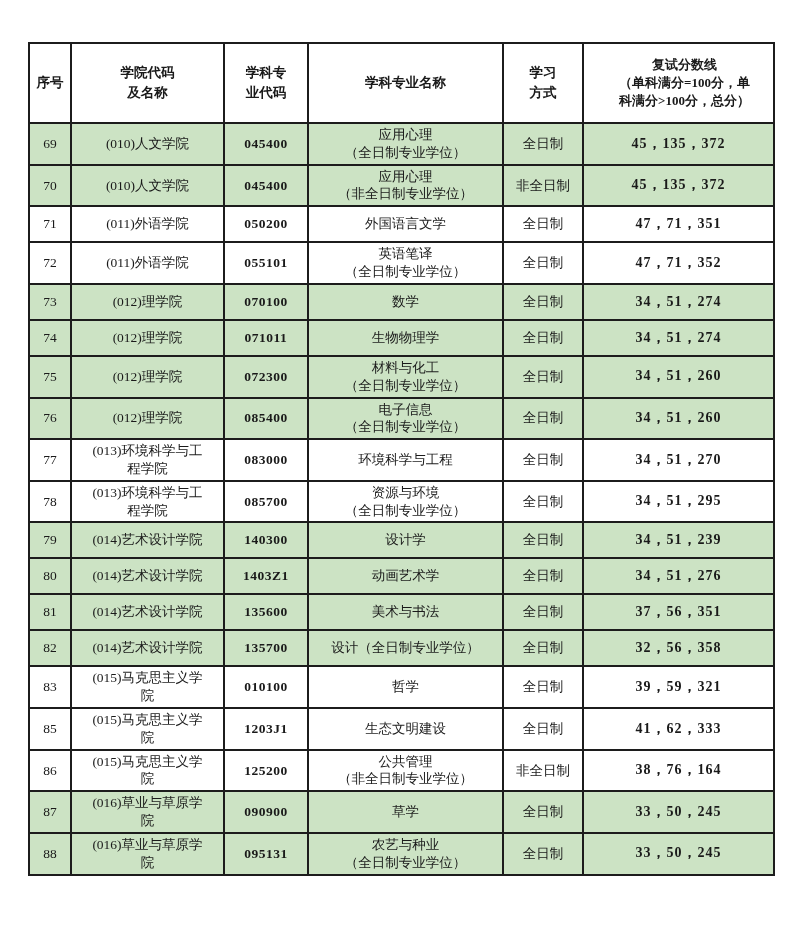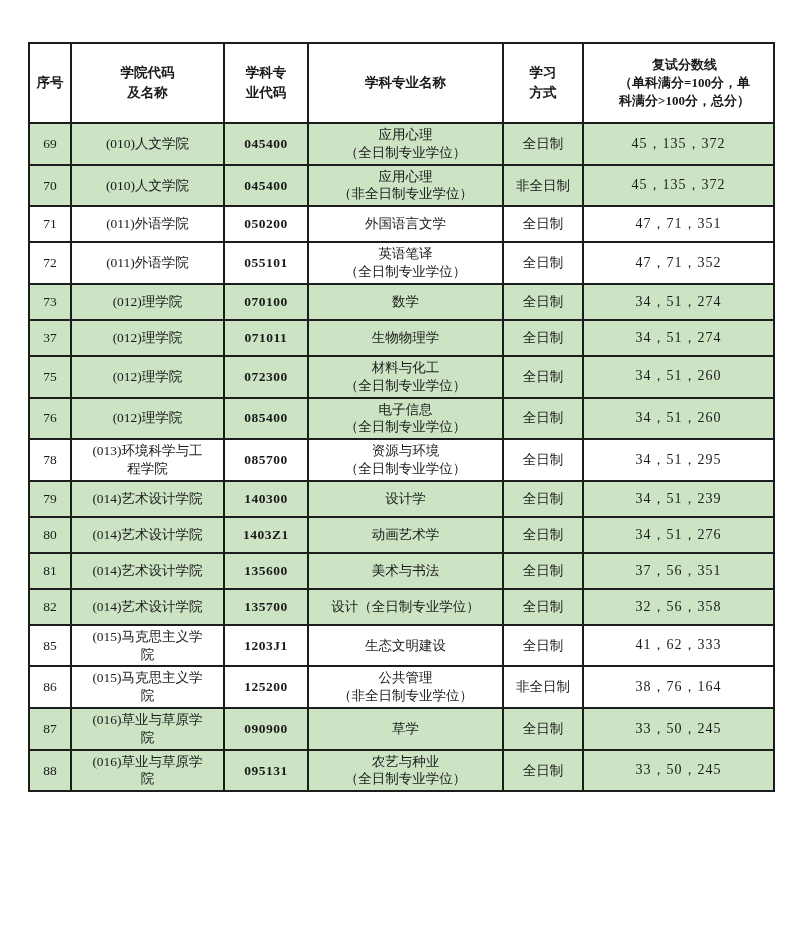--- a/index.html
+++ b/index.html
@@ -52,21 +52,21 @@
   .score-table td {
     font-size: 13.5px;
     line-height: 1.32;
     height: 30px;
     background: #ffffff;
   }
   .score-table tr.hl td {
     background: var(--hl, #cce3c4);
   }
   .score-table td.score {
-    font-weight: normal;
+    font-weight: bold;
     font-size: 14px;
     letter-spacing: 1px;
   }
   .score-table td.code {
     letter-spacing: 0.5px;
     font-weight: bold;
   }
 </style>
 </head>
 <body>
@@ -134,21 +134,21 @@
         </tr>
         <tr class="hl">
           <td>73</td>
           <td>(012)理学院</td>
           <td class="code">070100</td>
           <td>数学</td>
           <td>全日制</td>
           <td class="score">34，51，274</td>
         </tr>
         <tr class="hl">
-          <td>37</td>
+          <td>74</td>
           <td>(012)理学院</td>
           <td class="code">071011</td>
           <td>生物物理学</td>
           <td>全日制</td>
           <td class="score">34，51，274</td>
         </tr>
         <tr class="hl">
           <td>75</td>
           <td>(012)理学院</td>
           <td class="code">072300</td>
@@ -158,20 +158,29 @@
           <td class="score">34，51，260</td>
         </tr>
         <tr class="hl">
           <td>76</td>
           <td>(012)理学院</td>
           <td class="code">085400</td>
           <td>电子信息
 （全日制专业学位）</td>
           <td>全日制</td>
           <td class="score">34，51，260</td>
+        </tr>
+        <tr>
+          <td>77</td>
+          <td>(013)环境科学与工
+程学院</td>
+          <td class="code">083000</td>
+          <td>环境科学与工程</td>
+          <td>全日制</td>
+          <td class="score">34，51，270</td>
         </tr>
         <tr>
           <td>78</td>
           <td>(013)环境科学与工
 程学院</td>
           <td class="code">085700</td>
           <td>资源与环境
 （全日制专业学位）</td>
           <td>全日制</td>
           <td class="score">34，51，295</td>
@@ -202,20 +211,29 @@
         </tr>
         <tr class="hl">
           <td>82</td>
           <td>(014)艺术设计学院</td>
           <td class="code">135700</td>
           <td>设计（全日制专业学位）</td>
           <td>全日制</td>
           <td class="score">32，56，358</td>
         </tr>
         <tr>
+          <td>83</td>
+          <td>(015)马克思主义学
+院</td>
+          <td class="code">010100</td>
+          <td>哲学</td>
+          <td>全日制</td>
+          <td class="score">39，59，321</td>
+        </tr>
+        <tr>
           <td>85</td>
           <td>(015)马克思主义学
 院</td>
           <td class="code">1203J1</td>
           <td>生态文明建设</td>
           <td>全日制</td>
           <td class="score">41，62，333</td>
         </tr>
         <tr>
           <td>86</td>

